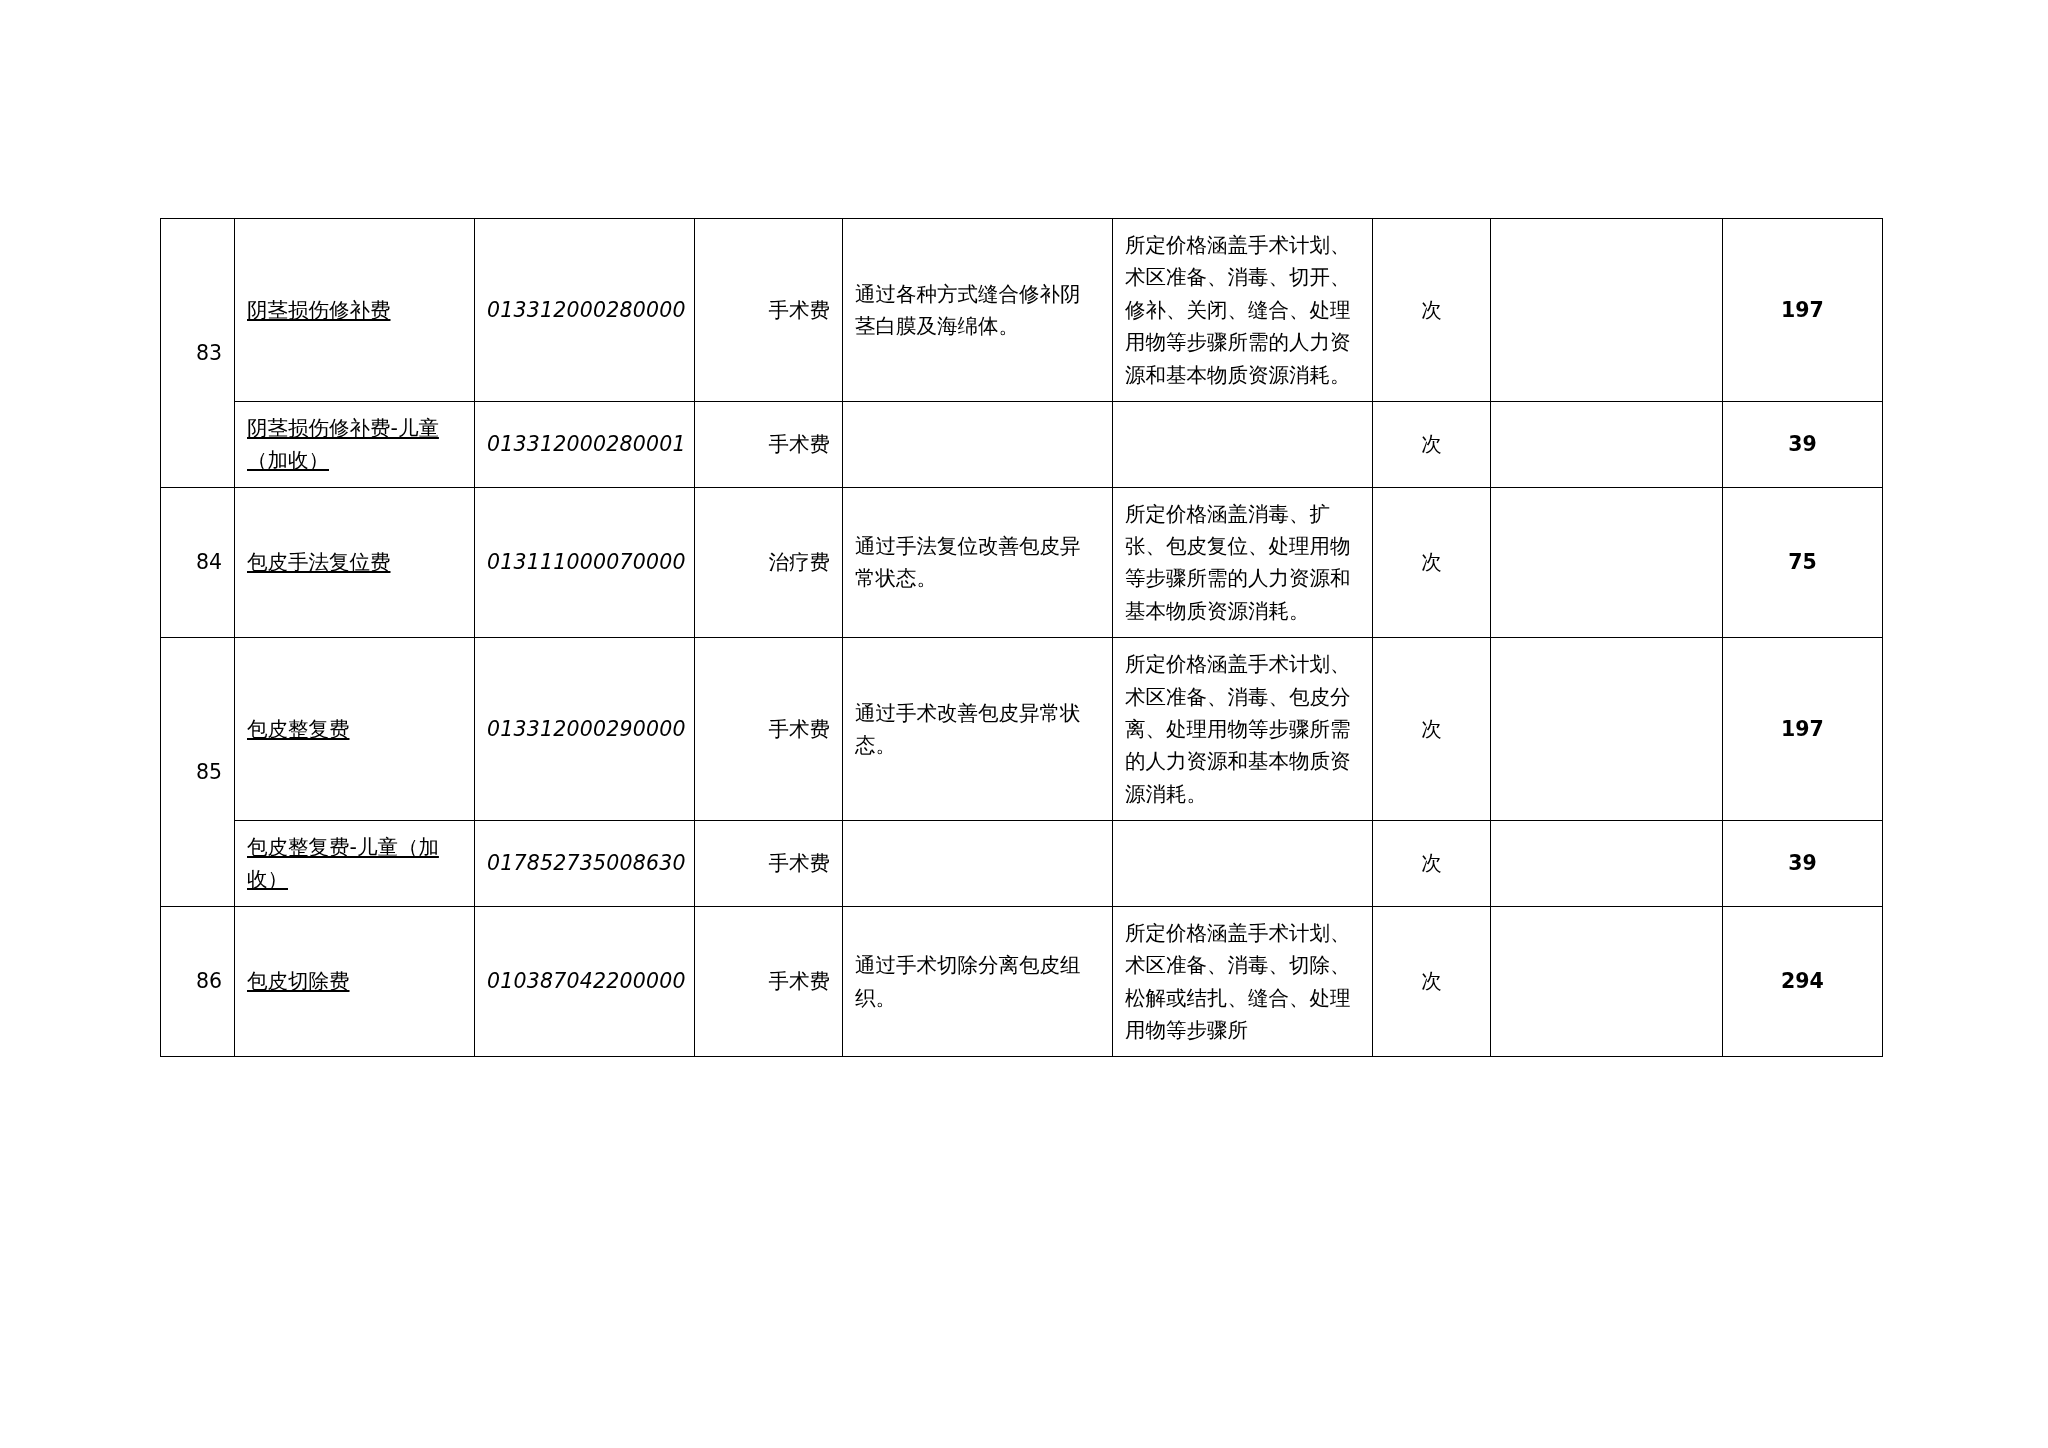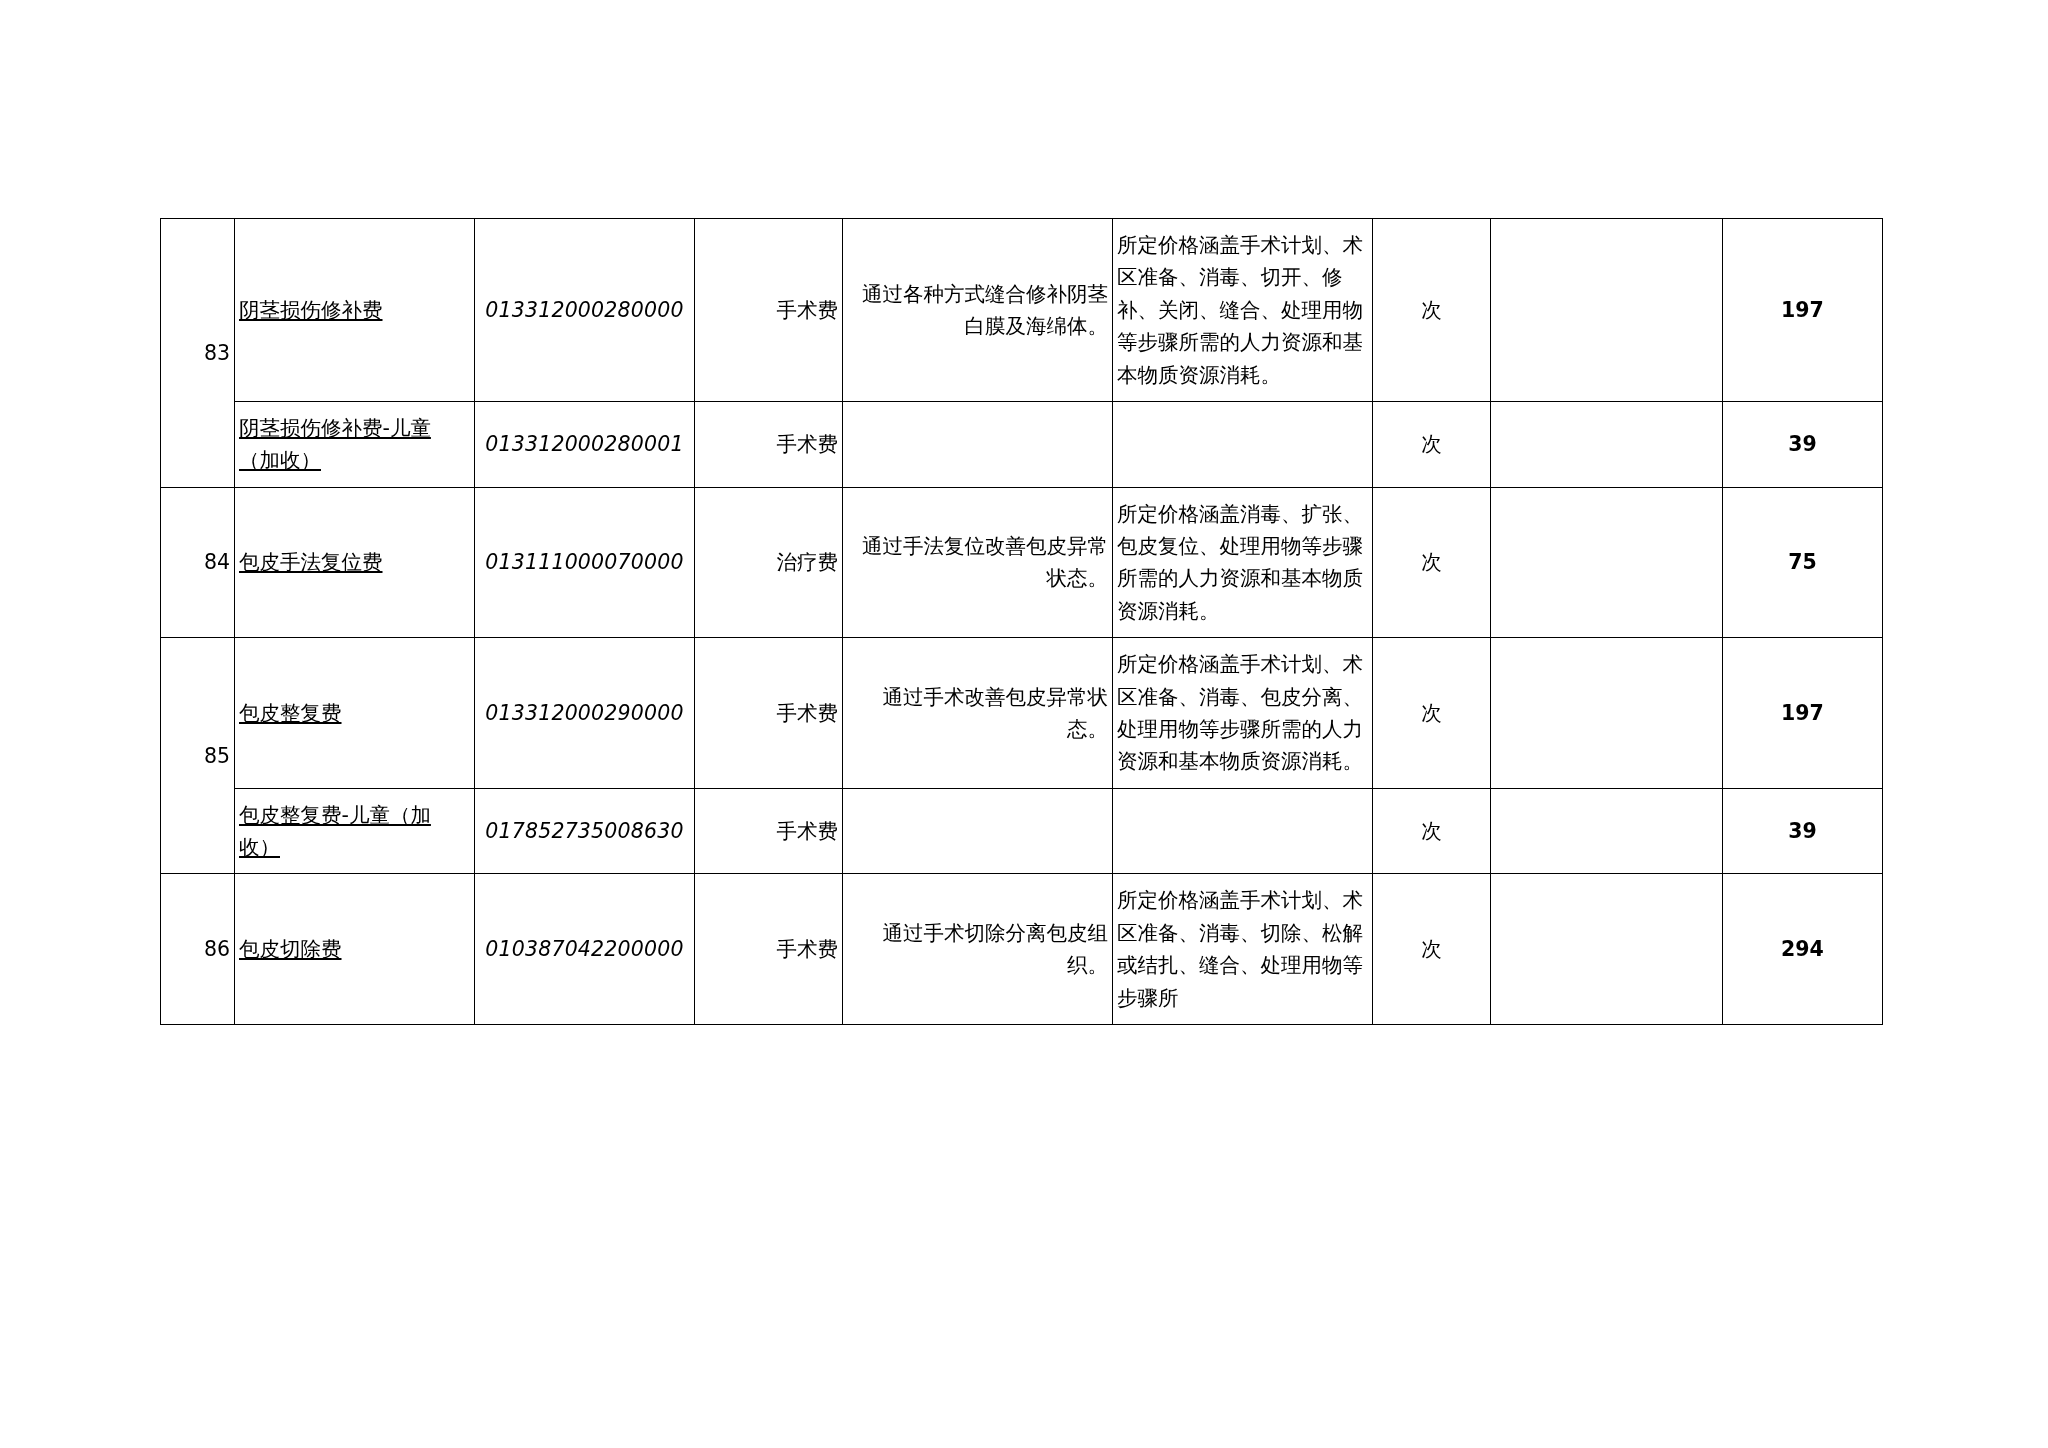--- a/index.html
+++ b/index.html
@@ -30,40 +30,40 @@
     width: 1722px;
   }
   table.price-table {
     border-collapse: collapse;
     table-layout: fixed;
     width: 1722px;
   }
   table.price-table td {
     border: 1px solid #000000;
     vertical-align: middle;
-    padding: 10px 4px;
+    padding: 10px 12px;
     font-size: 20.5px;
     line-height: 1.58;
     font-family: "DejaVu Sans", "Liberation Sans", sans-serif;
   }
   
   col.c-no     { width: 74px; }
   col.c-name   { width: 240px; }
   col.c-code   { width: 220px; }
   col.c-type   { width: 148px; }
   col.c-desc   { width: 270px; }
   col.c-content{ width: 260px; }
   col.c-unit   { width: 118px; }
   col.c-blank  { width: 232px; }
   col.c-price  { width: 160px; }
   .cell-no { text-align: right; font-size: 21px; }
   .cell-name { text-align: left; padding-left: 28px; text-decoration: underline; }
   .cell-code { text-align: center; letter-spacing: 0.2px; font-style: italic; }
   .cell-type { text-align: right; }
-  .cell-desc { text-align: right; padding-left: 14px; padding-right: 8px; }
+  .cell-desc { text-align: left; padding-left: 14px; padding-right: 8px; }
   .cell-content { text-align: left; padding-left: 14px; padding-right: 10px; }
   .cell-unit { text-align: center; }
   .cell-price { text-align: center; font-weight: bold; }
   .cell-blank { }
 </style>
 </head>
 <body>
 
 <div class="page">
   <div class="table-wrap">

